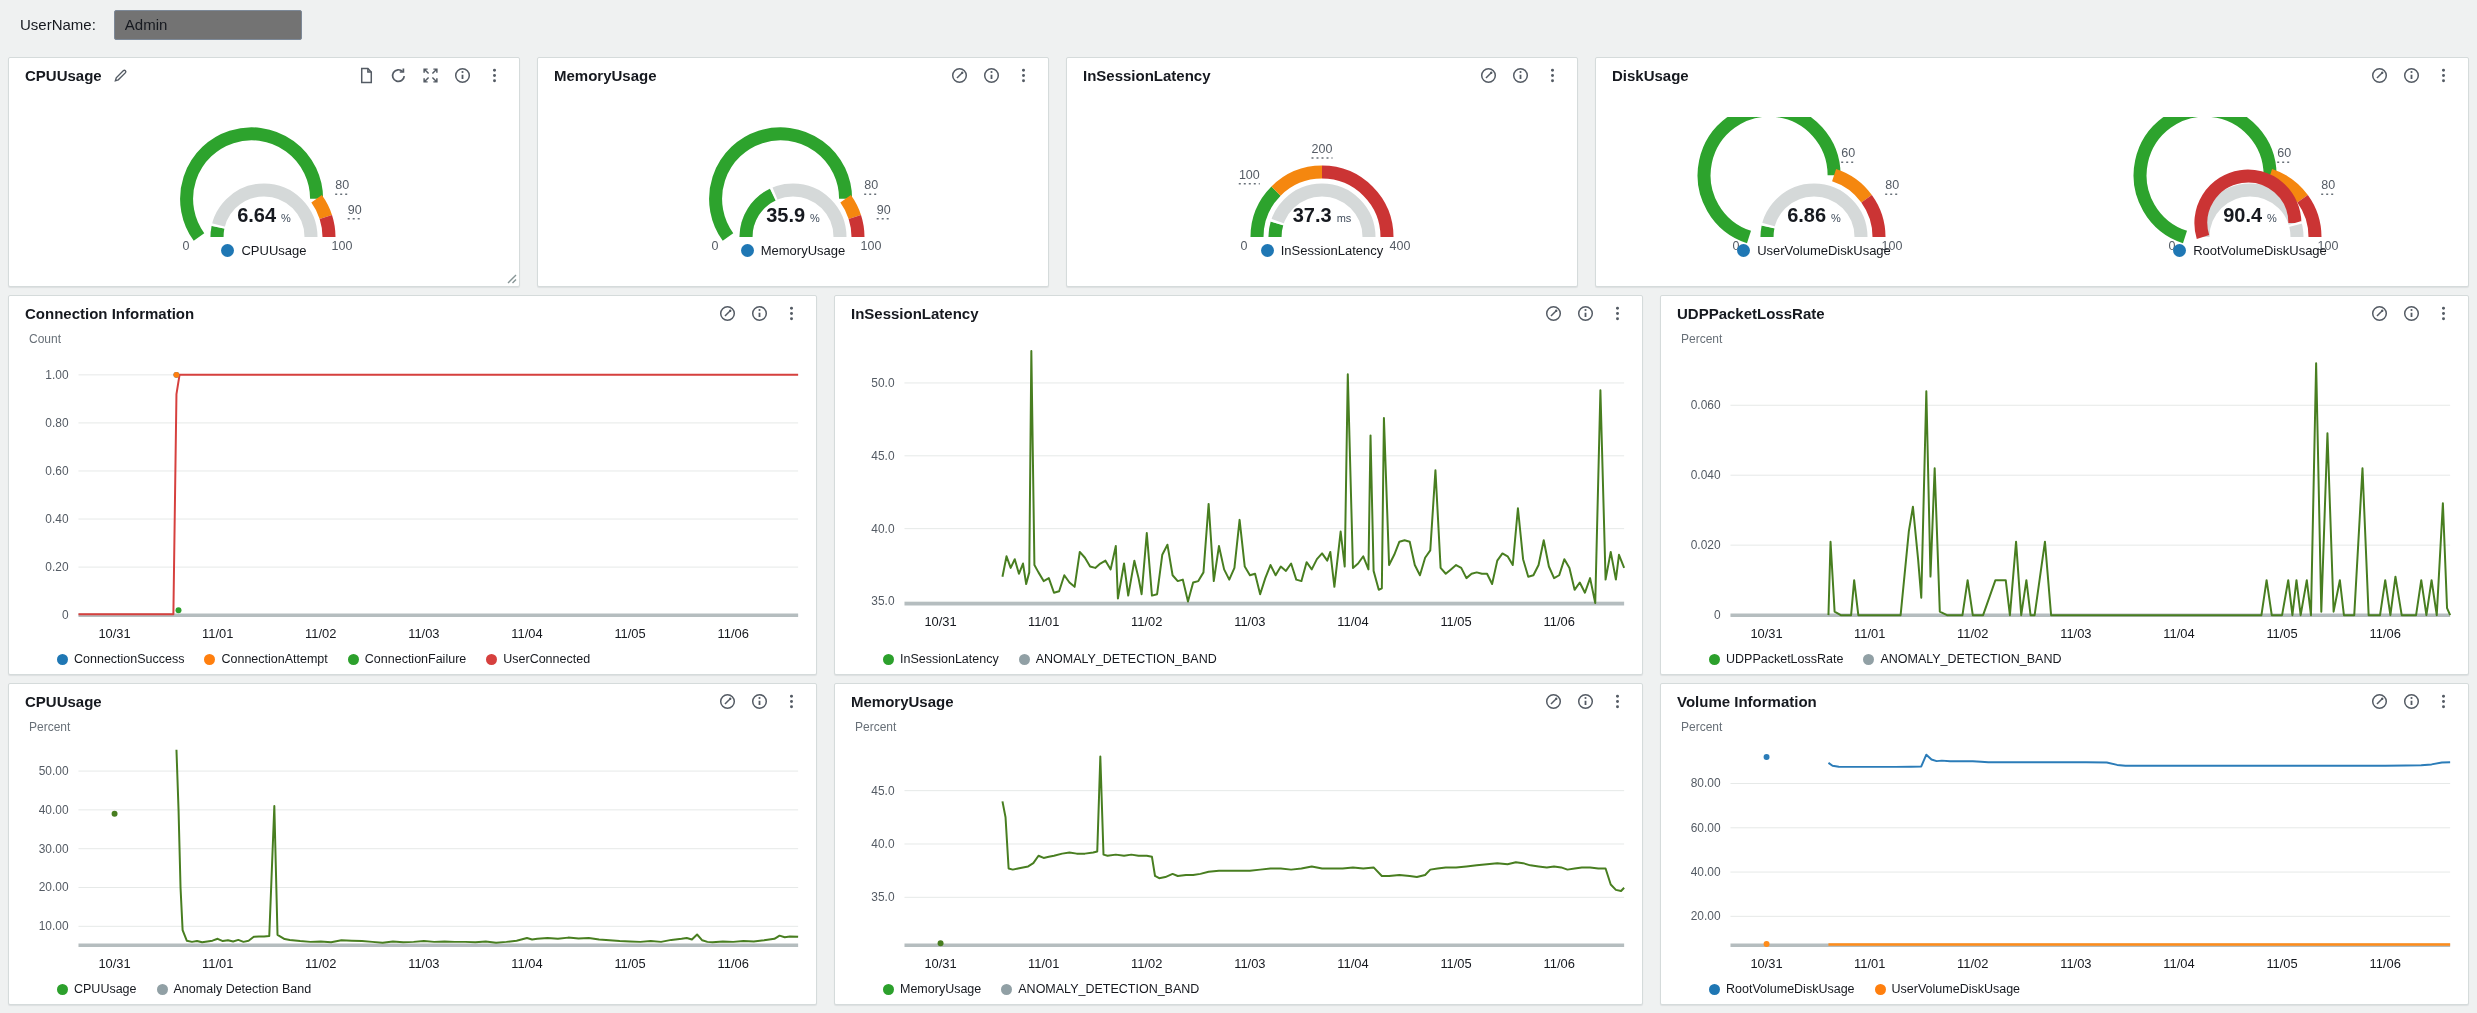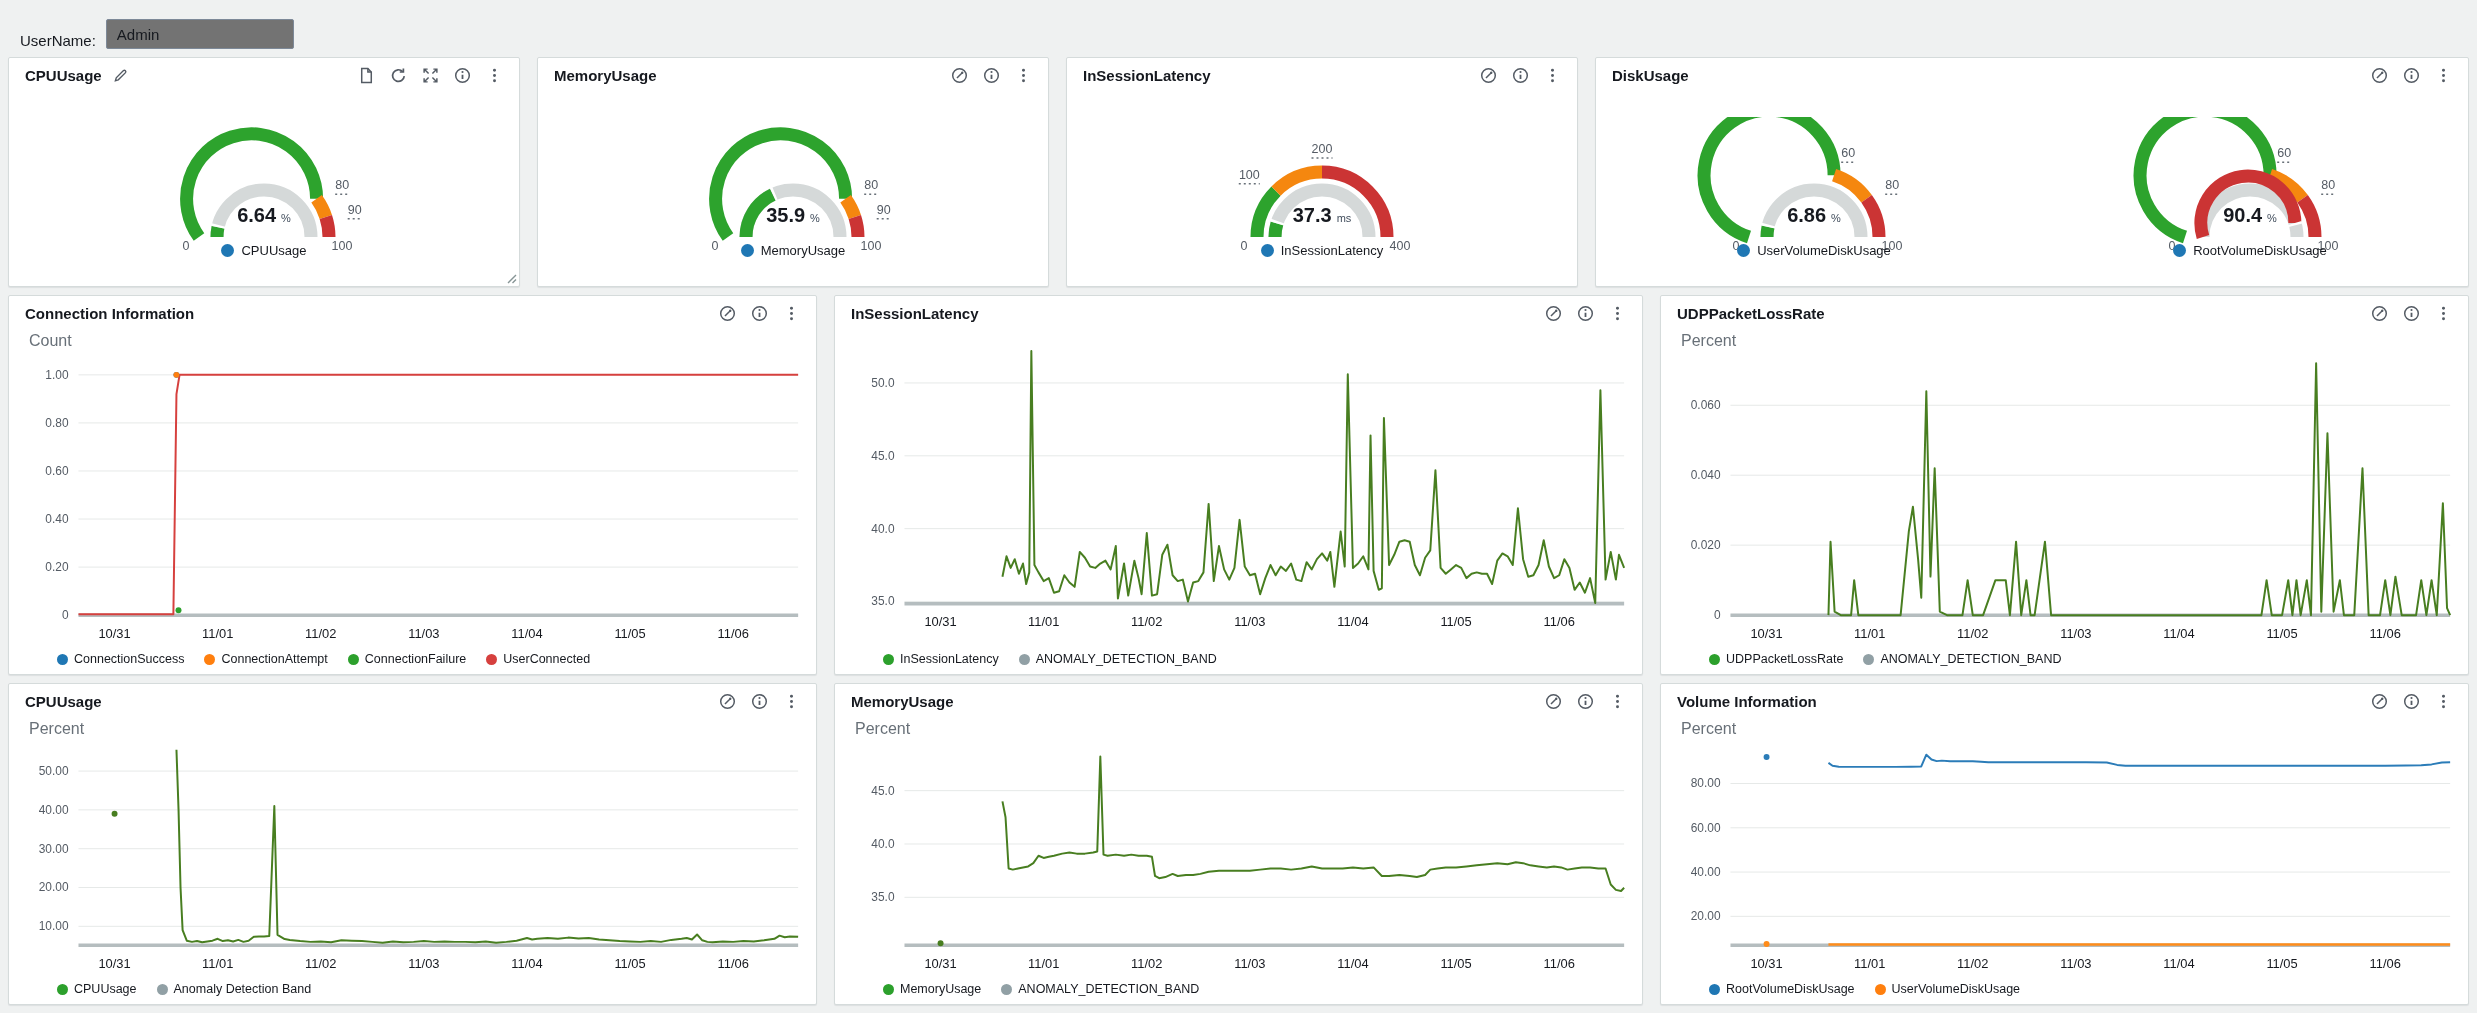--- a/index.html
+++ b/index.html
@@ -1,20 +1,20 @@
 <!DOCTYPE html>
 <html><head>
 <meta charset="utf-8">
 <style>
   html,body{margin:0;padding:0;}
   body{
     width:2477px;height:1013px;overflow:hidden;position:relative;
     background:#eff1f1;font-family:"Liberation Sans",sans-serif;color:#16191f;
   }
-  .topbar{height:49px;display:flex;align-items:flex-end;padding-left:20px;gap:10px;margin-bottom:8px;}
+  .topbar{height:49px;display:flex;align-items:center;padding-left:20px;gap:18px;margin-bottom:8px;}
   .topbar label{font-size:15px;color:#16191f;}
   .topbar input{width:188px;height:30px;border:1px solid #7d8998;border-radius:2px;
     padding:0 10px;font-size:15px;font-family:"Liberation Sans",sans-serif;color:#16191f;background:#737373;box-sizing:border-box;}
   .row{display:flex;gap:17px;padding:0 8px;margin-bottom:8px;}
   .row1{height:230px;}
   .row2{height:380px;}
   .row3{height:322px;margin-bottom:0;}
   .card{background:#fff;border:1px solid #d5dbdb;border-radius:2px;box-sizing:border-box;
     box-shadow:0 1px 1px 0 rgba(0,28,36,.08);display:flex;flex-direction:column;position:relative;min-width:0;}
   .card-header{display:flex;align-items:center;padding:9px 16px 4px 16px;flex:0 0 auto;}
@@ -24,21 +24,21 @@
   .hicon{width:17px;height:17px;color:#545b64;display:inline-block;cursor:pointer;flex:0 0 auto;}
   .hicon svg{width:100%;height:100%;display:block;}
   .gauge-area{flex:1;display:flex;align-items:center;justify-content:center;min-height:0;}
   .gauge-area.dual{justify-content:space-around;}
   .gauge-box{display:flex;flex-direction:column;align-items:center;}
   svg.gauge{width:260px;height:152px;display:block;}
   .gauge-legend{display:flex;align-items:center;gap:7px;font-size:13px;color:#16191f;margin-top:-26px;cursor:pointer;}
   .gdot{width:13px;height:13px;border-radius:50%;display:inline-block;}
   .resize-handle{position:absolute;right:2px;bottom:2px;width:13px;height:13px;color:#879596;cursor:nwse-resize;}
   .resize-handle svg{width:100%;height:100%;display:block;}
-  .unit-label{font-size:16px;color:#687078;padding:6px 9px 0 20px;height:17px;flex:0 0 auto;}
+  .unit-label{font-size:12px;color:#687078;padding:6px 9px 0 20px;height:17px;flex:0 0 auto;}
   svg.plot{flex:1 1 auto;width:100%;min-height:0;display:block;}
   .legend{display:flex;gap:20px;align-items:center;padding:2px 8px 8px 48px;font-size:12.5px;color:#16191f;flex:0 0 auto;height:24px;box-sizing:border-box;}
   .legend-item{display:flex;align-items:center;gap:6px;cursor:pointer;white-space:nowrap;}
   .ldot{width:11px;height:11px;border-radius:50%;display:inline-block;}
 </style>
 </head>
 <body>
 
 <div class="topbar">
   <label>UserName:</label>

